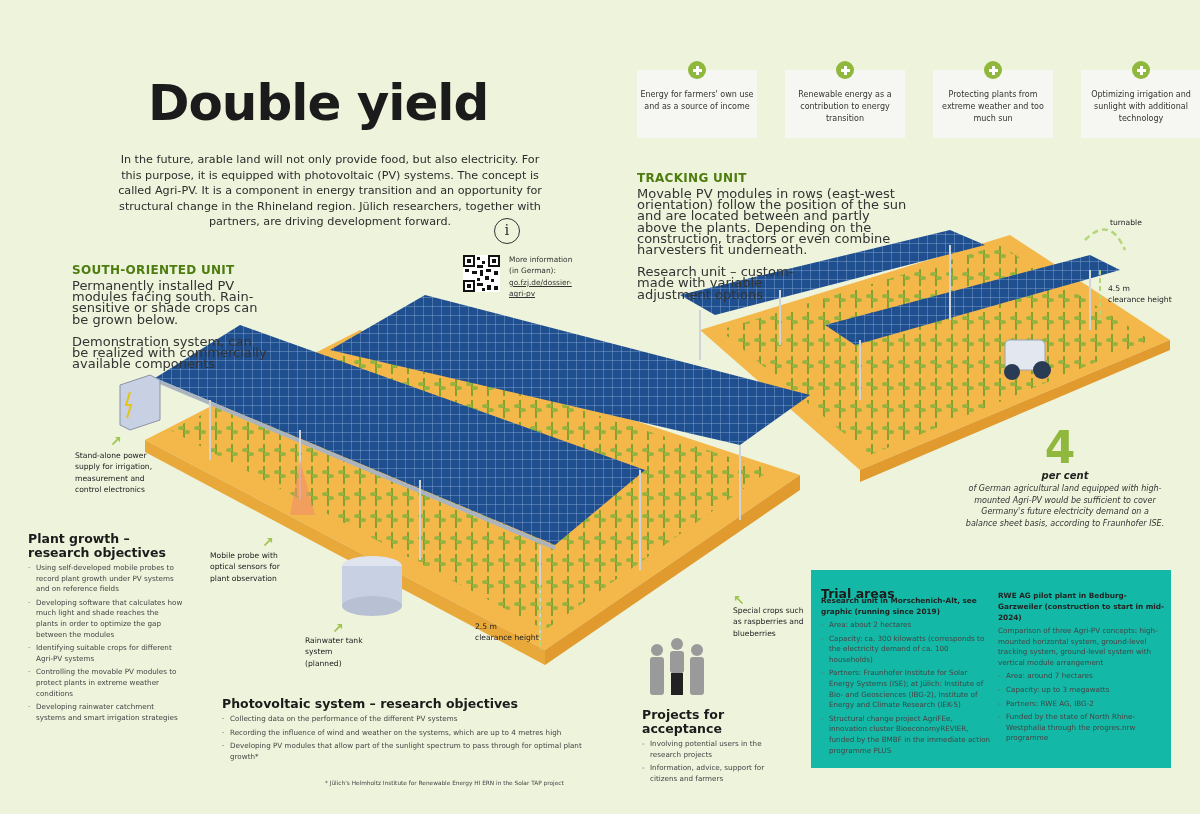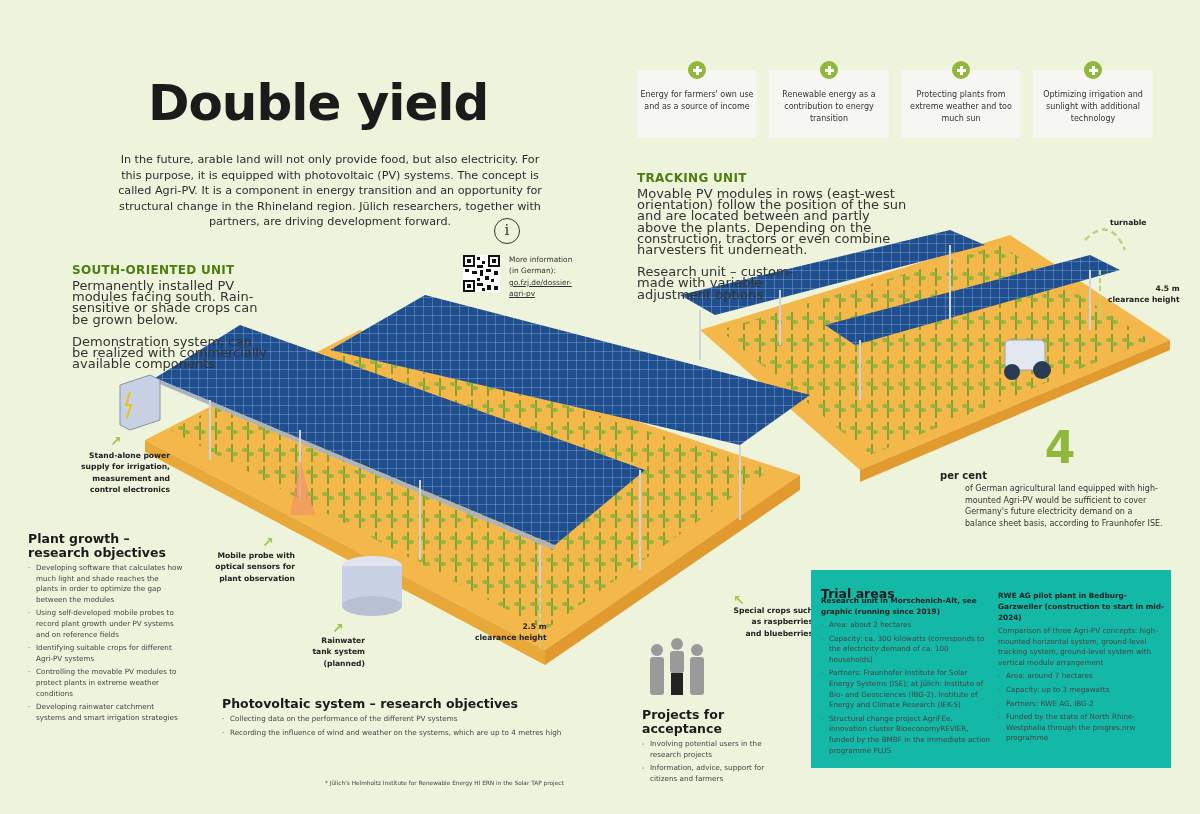--- a/index.html
+++ b/index.html
@@ -23,50 +23,50 @@
   }
   .info-icon {
     left: 494px; top: 218px; width: 26px; height: 26px;
     border: 1.5px solid #333; border-radius: 50%;
     text-align: center; font-family: "DejaVu Serif", serif; font-size: 15px; line-height: 23px; color: #333;
   }
   .qr { left: 463px; top: 255px; width: 37px; height: 37px; background: #fff; }
   .moreinfo { left: 509px; top: 254px; font-size: 7.4px; line-height: 11.4px; color: #333; }
   .moreinfo .link { text-decoration: underline; }
 
-  .benefits { left: 637px; top: 70px; display: flex; gap: 12px; }
+  .benefits { left: 637px; top: 70px; display: flex; gap: 28px; }
   .benefit {
     width: 120px; height: 68px; background: #f6f6f2; position: relative;
     text-align: center; font-size: 8px; line-height: 11.8px; color: #333; padding-top: 19px;
   }
   .benefit .plus {
     position: absolute; left: 50%; top: -9px; margin-left: -9px;
     width: 18px; height: 18px; border-radius: 50%; background: #8fb83c;
   }
   .benefit .plus::before, .benefit .plus::after {
     content: ""; position: absolute; background: #fff; left: 50%; top: 50%;
   }
   .benefit .plus::before { width: 9px; height: 3px; margin: -1.5px 0 0 -4.5px; }
   .benefit .plus::after { width: 3px; height: 9px; margin: -4.5px 0 0 -1.5px; }
 
   .unit-head { font-size: 12px; font-weight: bold; color: #4d7c0f; letter-spacing: 0.3px; }
   .small { font-size: 13px; line-height: 11.2px; color: #333; }
   .small p + p { margin-top: 11px; }
-  .label-bold { font-size: 7.6px; line-height: 11.3px; font-weight: bold; color: #222; text-align: right; }
+  .label-bold { font-size: 7.6px; line-height: 11.3px; font-weight: normal; color: #222; }
   .arrow-ne { color: #9dc54a; font-size: 14px; font-weight: bold; line-height: 12px; }
 
   h3.sec { font-size: 12.5px; font-weight: bold; color: #1b1b1b; line-height: 14px; }
   ul.bul { list-style: none; font-size: 7.2px; line-height: 10.6px; color: #444; }
   ul.bul li { padding-left: 8px; position: relative; margin-top: 3px; }
   ul.bul li::before { content: "·"; position: absolute; left: 0; top: 0; color: #666; }
   ul.dash li::before { content: "-"; }
 
   .bignum { left: 1030px; top: 422px; width: 60px; text-align: center;
     font-size: 44px; font-weight: bold; color: #8fb83c; }
-  .percent { left: 940px; top: 470px; width: 250px; text-align: left; }
+  .percent { left: 940px; top: 470px; width: 250px; text-align: center; font-style: italic; }
   .percent .pc { font-size: 10px; font-weight: bold; color: #222; }
   .percent .txt { font-size: 8px; line-height: 11.5px; color: #333; margin-top: 2px; }
 
   .trial { left: 811px; top: 570px; width: 360px; height: 198px; background: #14b8a6; padding: 16px 10px; }
   .trial h2 { font-size: 12.5px; font-weight: bold; color: #1b1b1b; }
   .trial .col { position: absolute; top: 25px; width: 170px; }
   .trial .col h4 { font-size: 7.3px; line-height: 11px; font-weight: bold; color: #222; }
   .trial .col p { font-size: 7.2px; line-height: 10.6px; color: #444; margin-top: 3px; }
 
   .footnote { left: 325px; top: 780px; font-size: 5.8px; color: #444; }
@@ -204,33 +204,34 @@
 
 <div class="abs bignum">4</div>
 <div class="abs percent">
   <div class="pc">per cent</div>
   <div class="txt" style="padding:0 25px;">of German agricultural land equipped with high-mounted Agri-PV would be sufficient to cover Germany's future electricity demand on a balance sheet basis, according to Fraunhofer ISE.</div>
 </div>
 
 <div class="abs" style="left:28px;top:532px;width:155px;">
   <h3 class="sec">Plant growth – research objectives</h3>
   <ul class="bul" style="margin-top:3px;">
+    <li>Using self-developed mobile probes to record plant growth under PV systems and on reference fields</li>
     <li>Developing software that calculates how much light and shade reaches the plants in order to optimize the gap between the modules</li>
-    <li>Using self-developed mobile probes to record plant growth under PV systems and on reference fields</li>
     <li>Identifying suitable crops for different Agri-PV systems</li>
     <li>Controlling the movable PV modules to protect plants in extreme weather conditions</li>
     <li>Developing rainwater catchment systems and smart irrigation strategies</li>
   </ul>
 </div>
 
 <div class="abs" style="left:222px;top:697px;width:360px;">
   <h3 class="sec">Photovoltaic system – research objectives</h3>
   <ul class="bul" style="margin-top:2px;">
     <li>Collecting data on the performance of the different PV systems</li>
     <li>Recording the influence of wind and weather on the systems, which are up to 4 metres high</li>
+    <li>Developing PV modules that allow part of the sunlight spectrum to pass through for optimal plant growth*</li>
   </ul>
 </div>
 <div class="abs footnote">* Jülich's Helmholtz Institute for Renewable Energy HI ERN in the Solar TAP project</div>
 
 <div class="abs" style="left:642px;top:708px;width:150px;">
   <h3 class="sec">Projects for acceptance</h3>
   <ul class="bul dash" style="margin-top:2px;">
     <li>Involving potential users in the research projects</li>
     <li>Information, advice, support for citizens and farmers</li>
   </ul>

